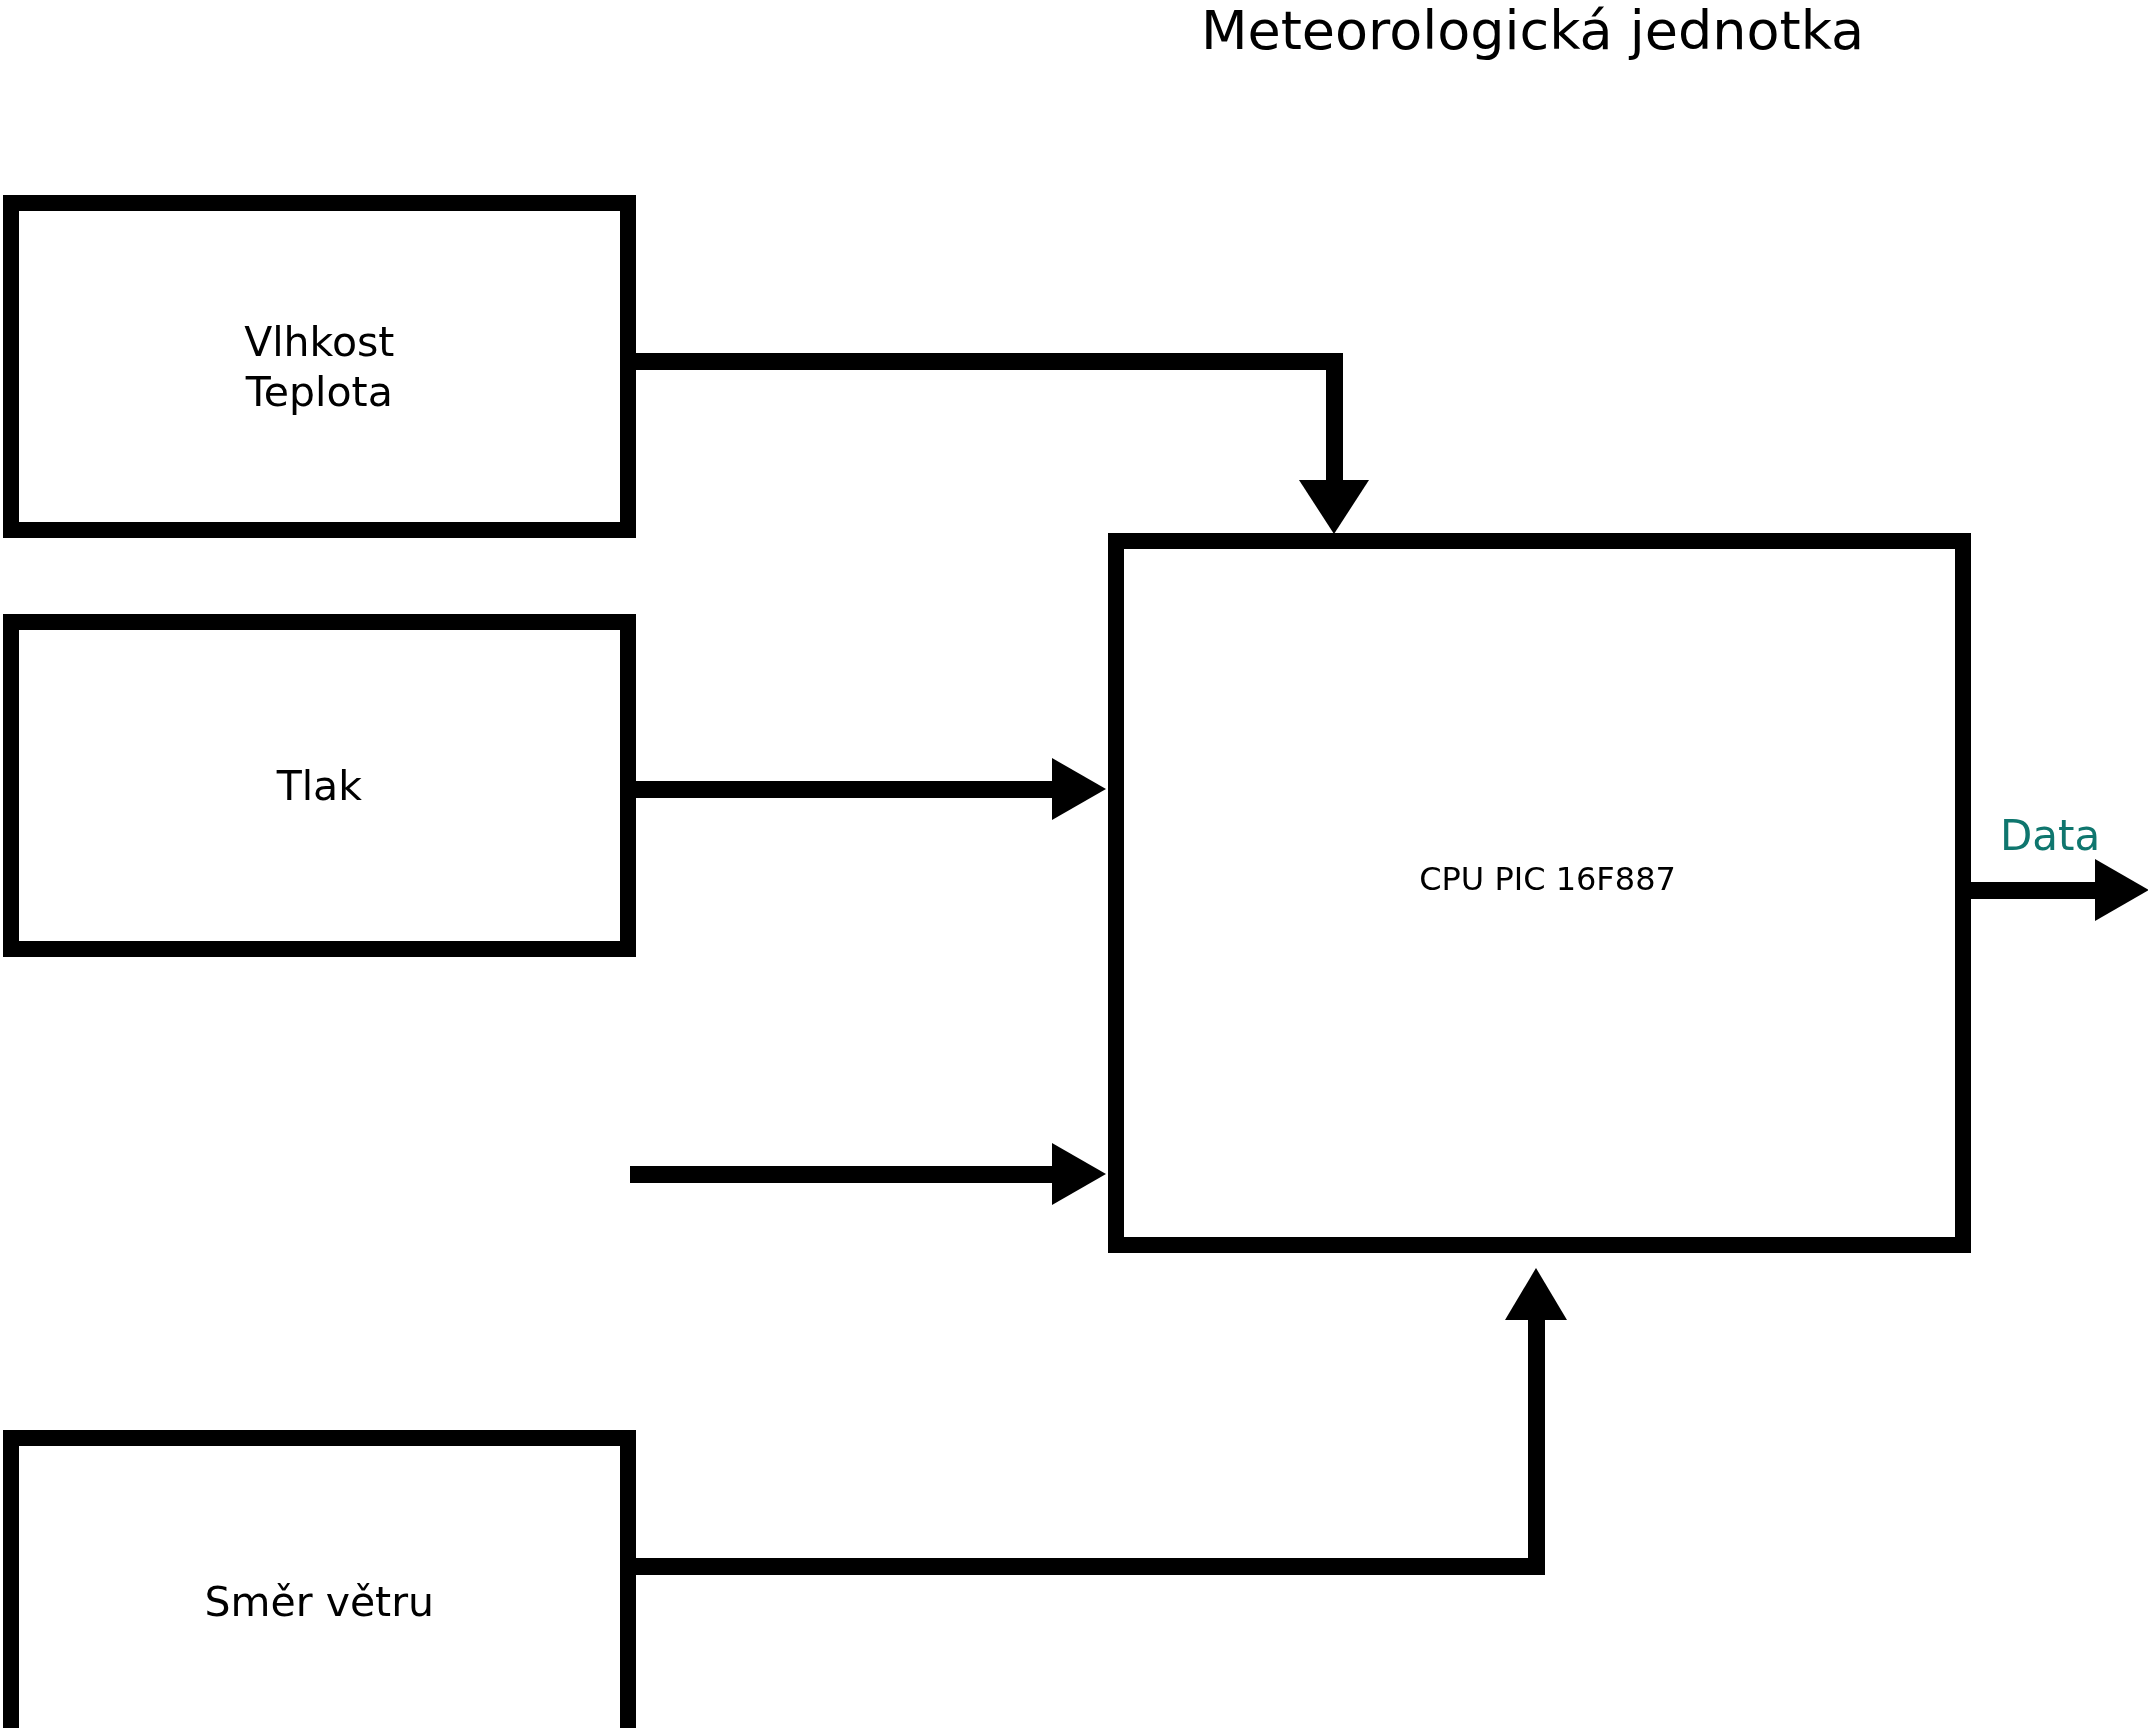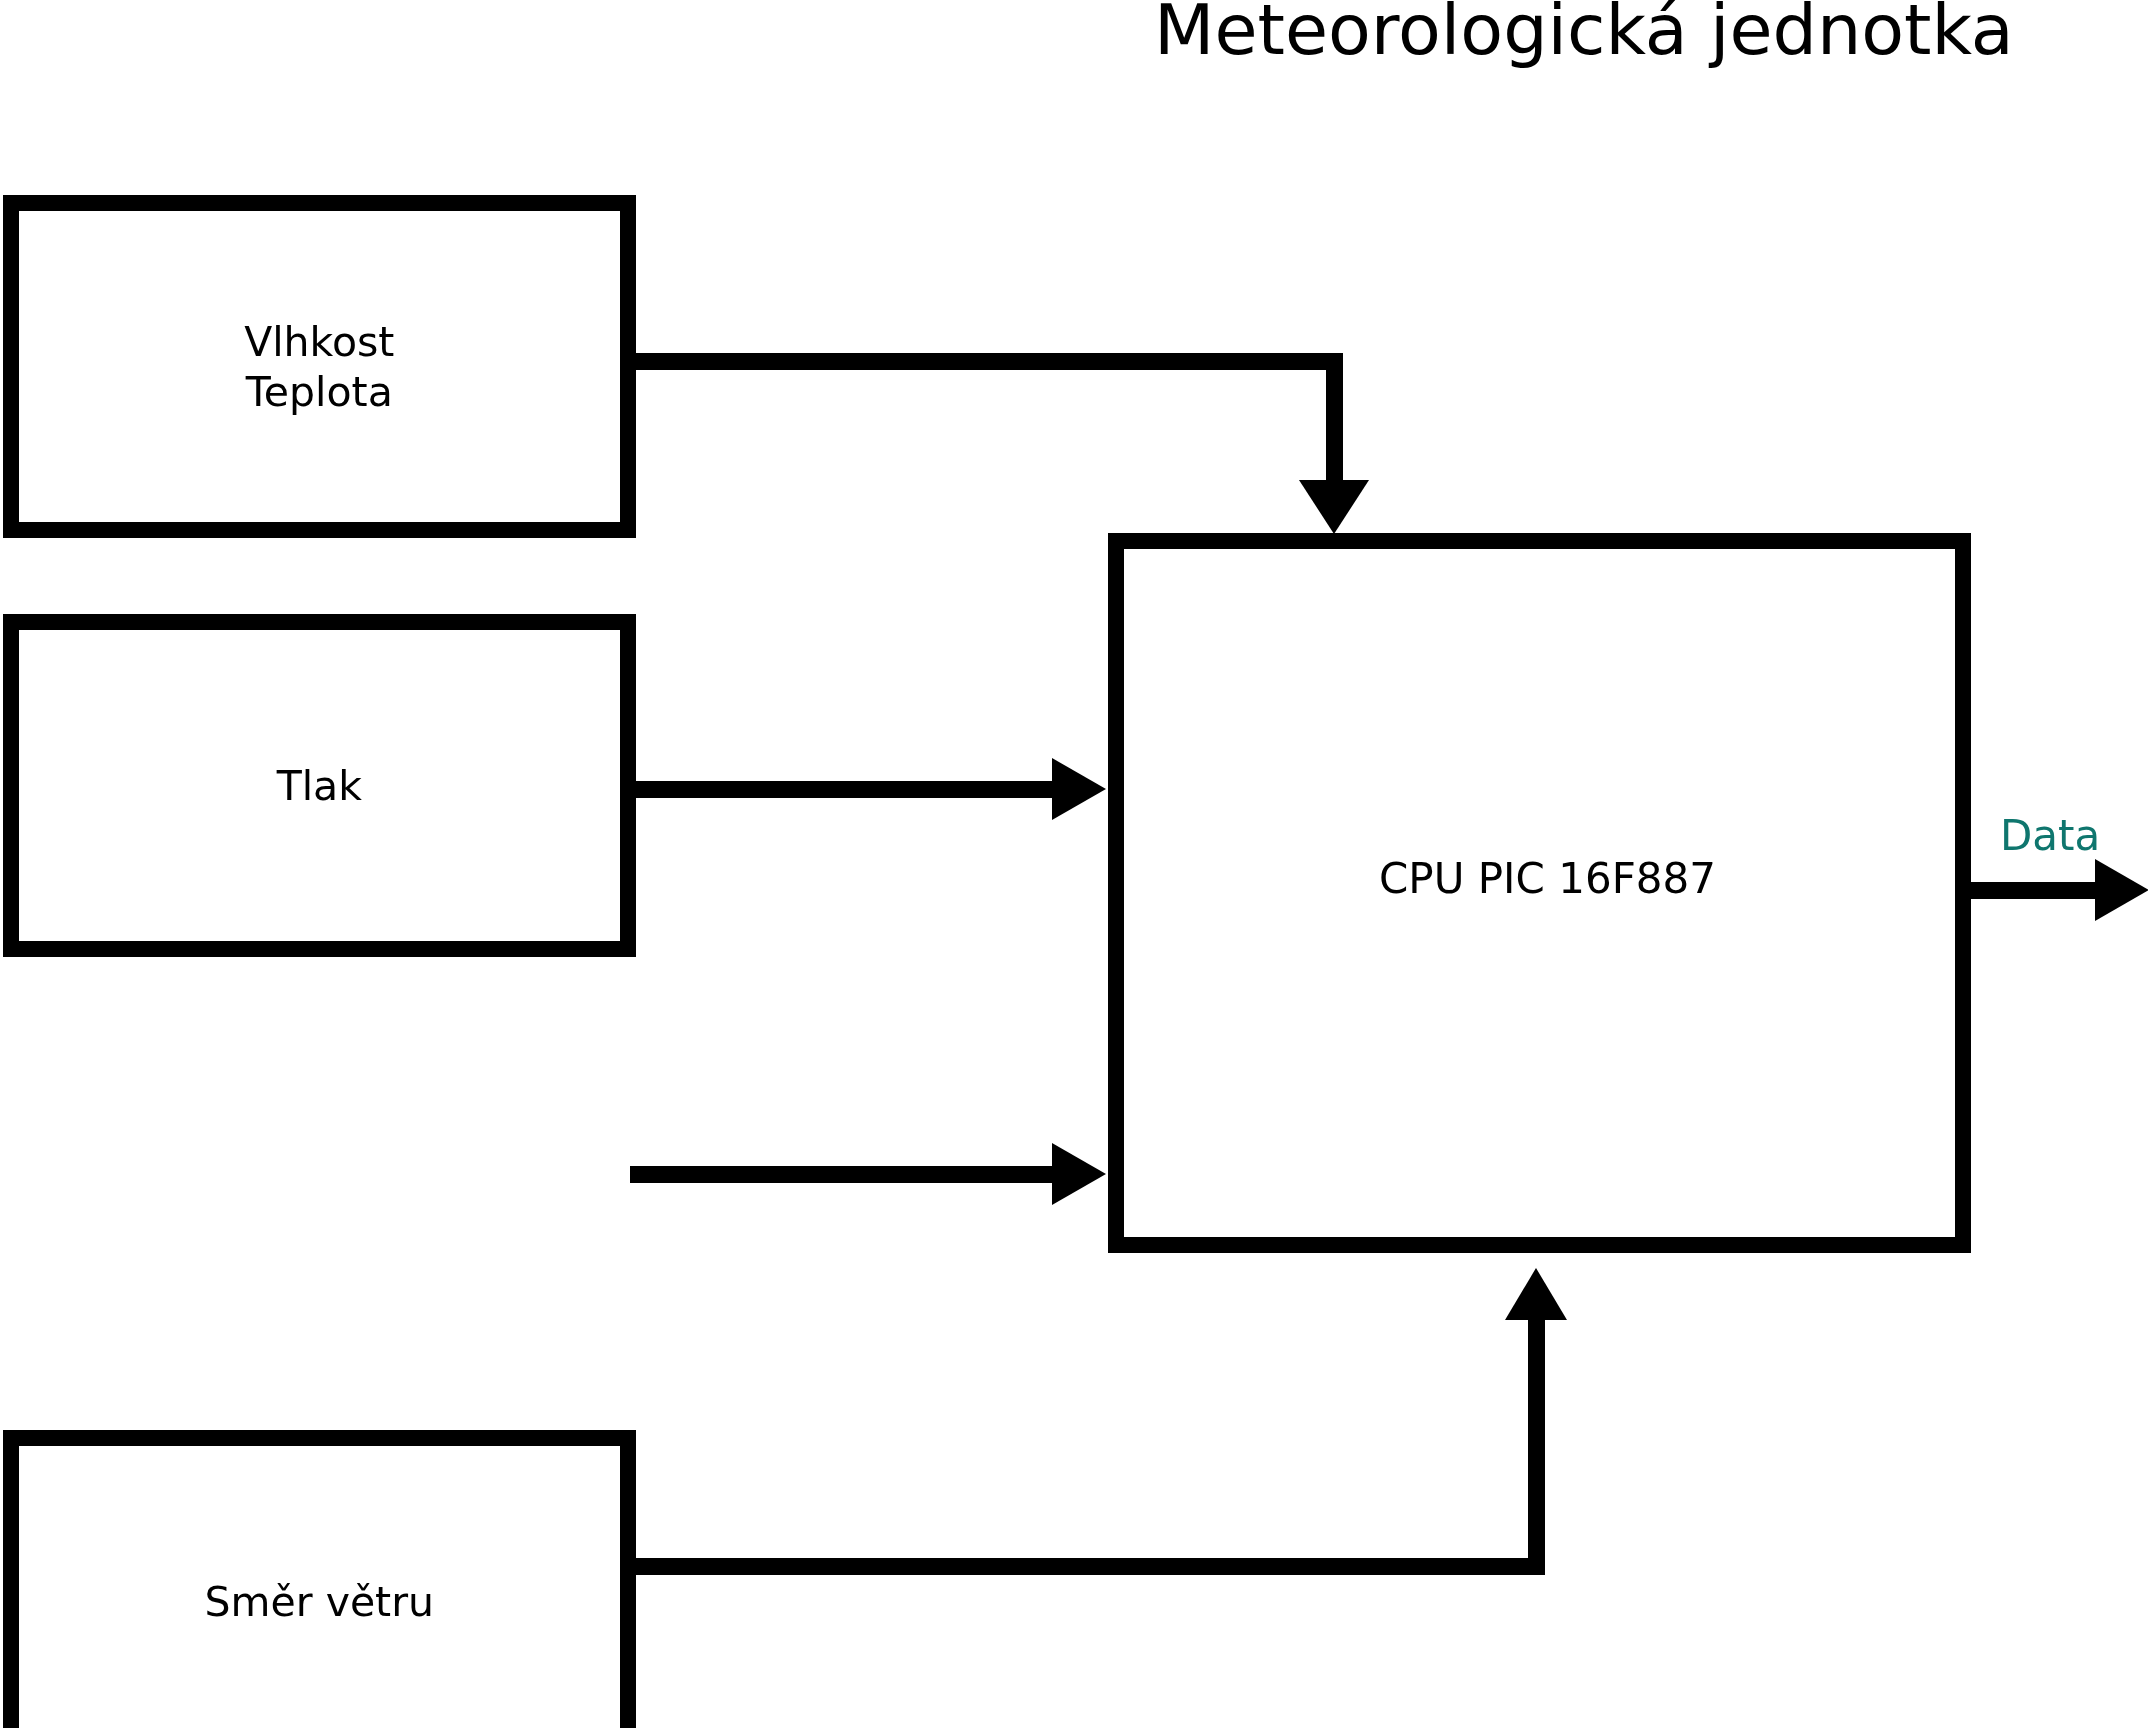--- a/index.html
+++ b/index.html
@@ -18,21 +18,21 @@
     overflow: hidden;
   }
 
   
   .diagram-title {
     position: absolute;
     left: 1154px;
     top: 1.8px;
     width: 757px;
     text-align: center;
-    font-size: 70px;
+    font-size: 54px;
     line-height: 57px;
     color: #000000;
     white-space: nowrap;
   }
 
   
   .node-box {
     position: absolute;
     box-sizing: border-box;
     background: #ffffff;
@@ -59,21 +59,21 @@
     left: 1108px;
     top: 533px;
     width: 863px;
     height: 720px;
   }
   #node-cpu .node-label {
     position: absolute;
     left: 0;
     right: 0;
     top: 305px;
-    font-size: 42px;
+    font-size: 32px;
     padding-left: 16px;
   }
 
   
   .edge-seg {
     position: absolute;
     background: #000000;
   }
 
   

